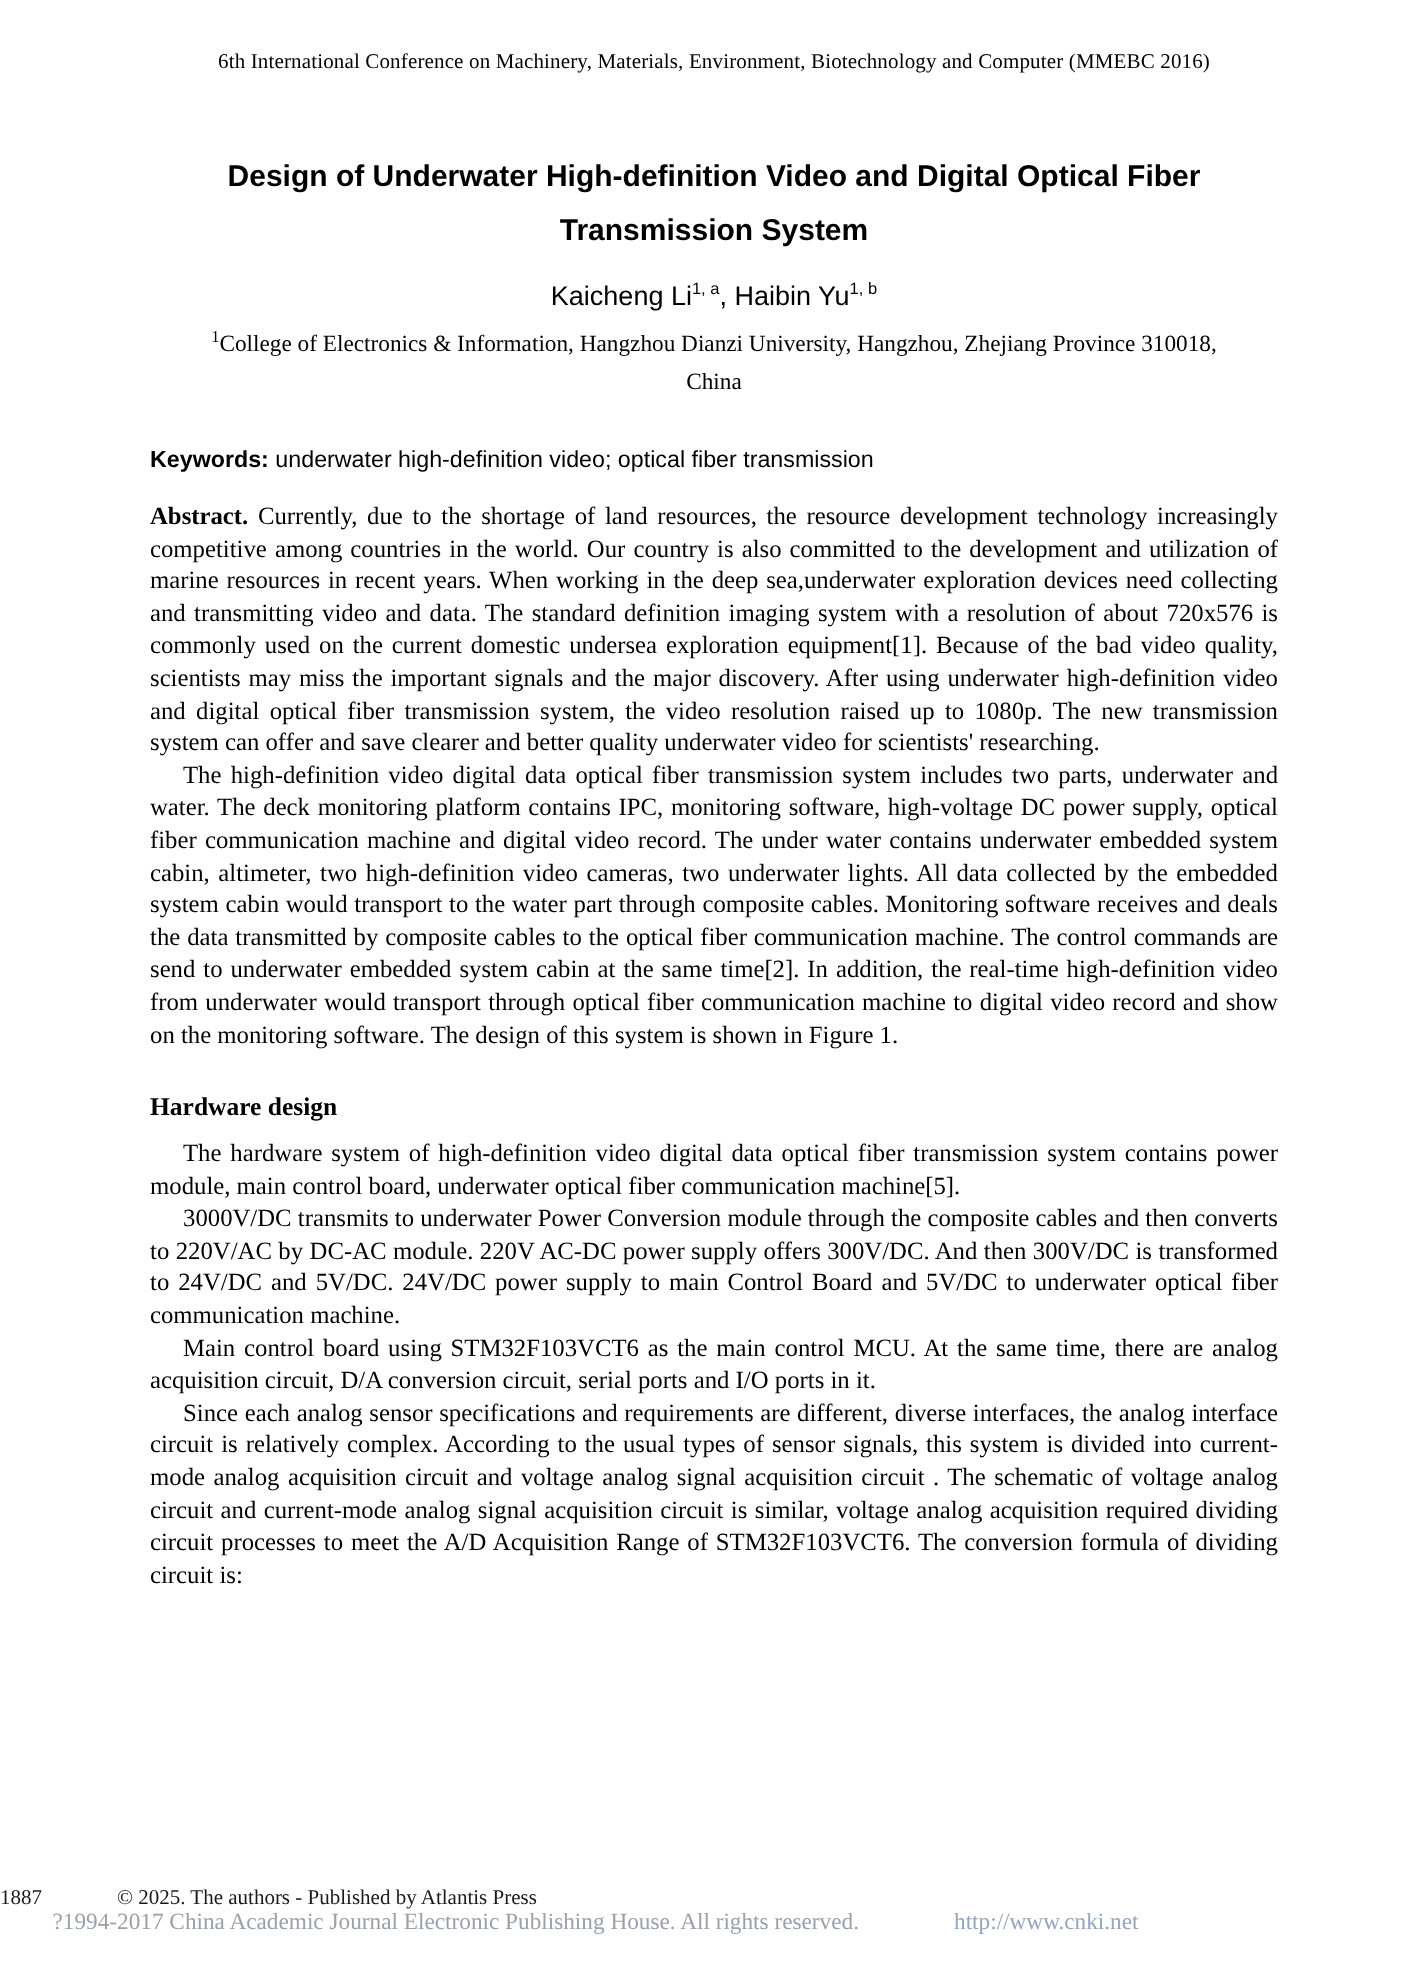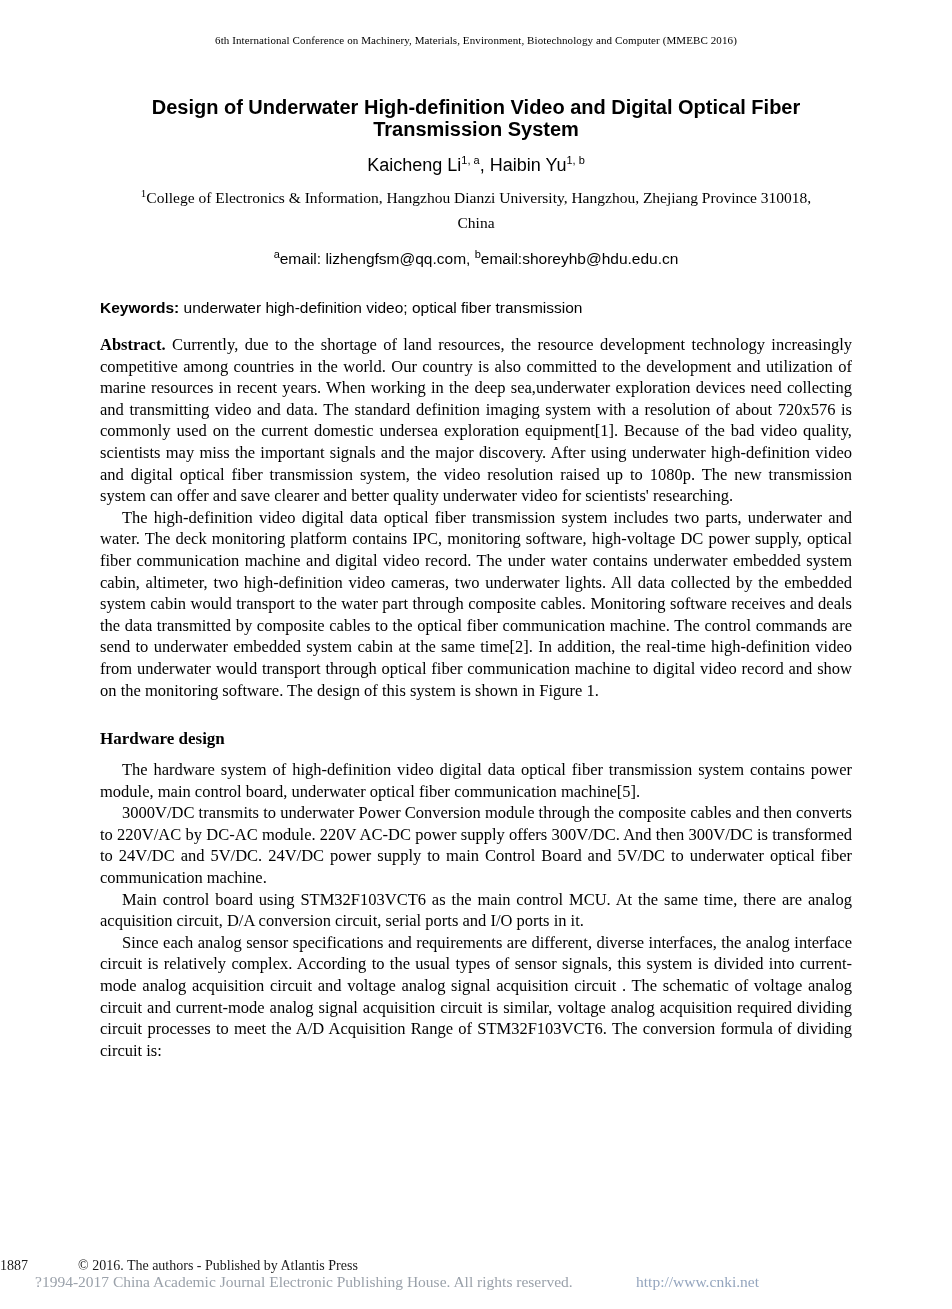--- a/index.html
+++ b/index.html
@@ -7,29 +7,29 @@
   body {
     width: 952px; height: 1309px; position: relative;
     background: #ffffff; color: #000;
     font-family: "Liberation Serif", serif;
     overflow: hidden;
   }
   .content { padding: 34px 100px 0 100px; }
 
   .conf-header {
     text-align: center;
-    font-size: 11px;
+    font-size: 14px;
     letter-spacing: 0.1px;
   }
 
   .title {
     font-family: "Liberation Sans", sans-serif;
     font-weight: bold;
     font-size: 20px;
-    line-height: 22px;
+    line-height: 36px;
     text-align: center;
     max-width: 735px;
     margin: 50px auto 0 auto;
   }
 
   .authors {
     font-family: "Liberation Sans", sans-serif;
     font-size: 18px;
     text-align: center;
     margin-top: 15px;
@@ -106,22 +106,20 @@
 <div class="content">
 
   <div class="conf-header">6th International Conference on Machinery, Materials, Environment, Biotechnology and Computer (MMEBC 2016)</div>
 
   <div class="title">Design of Underwater High-definition Video and Digital Optical Fiber Transmission System</div>
 
   <div class="authors"><span>Kaicheng Li</span><sup>1, a</sup><span>, </span><span>Haibin Yu</span><sup>1, b</sup></div>
 
   <div class="affiliation"><sup>1</sup><span>College of Electronics &amp; Information, Hangzhou Dianzi University, Hangzhou, Zhejiang Province 310018, China</span></div>
 
-  <div class="emails"><sup>a</sup><span>email: lizhengfsm@qq.com,</span>
-    <sup>b</sup><span>email:shoreyhb@hdu.edu.cn</span></div>
 
   <div class="keywords"><b>Keywords:</b><span> underwater high-definition video; optical fiber transmission</span></div>
 
   <p class="abstract"><b>Abstract.</b><span> Currently, due to the shortage of land resources, the resource development technology increasingly competitive among countries in the world. Our country is also committed to the development and utilization of marine resources in recent years. When working in the deep sea,underwater exploration devices need collecting and transmitting video and data. The standard definition imaging system with a resolution of about 720x576 is commonly used on the current domestic undersea exploration equipment[1]. Because of the bad video quality, scientists may miss the important signals and the major discovery. After using underwater high-definition video and digital optical fiber transmission system, the video resolution raised up to 1080p. The new transmission system can offer and save clearer and better quality underwater video for scientists' researching.</span></p>
 
 
   <p class="indent">The high-definition video digital data optical fiber transmission system includes two parts, underwater and water. The deck monitoring platform contains IPC, monitoring software, high-voltage DC power supply, optical fiber communication machine and digital video record. The under water contains underwater embedded system cabin, altimeter, two high-definition video cameras, two underwater lights. All data collected by the embedded system cabin would transport to the water part through composite cables. Monitoring software receives and deals the data transmitted by composite cables to the optical fiber communication machine. The control commands are send to underwater embedded system cabin at the same time[2]. In addition, the real-time high-definition video from underwater would transport through optical fiber communication machine to digital video record and show on the monitoring software. The design of this system is shown in Figure 1.</p>
 
   <h2>Hardware design</h2>
 
@@ -129,20 +127,20 @@
 
   <p class="indent">3000V/DC transmits to underwater Power Conversion module through the composite cables and then converts to 220V/AC by DC-AC module. 220V AC-DC power supply offers 300V/DC. And then 300V/DC is transformed to 24V/DC and 5V/DC. 24V/DC power supply to main Control Board and 5V/DC to underwater optical fiber communication machine.</p>
 
   <p class="indent">Main control board using STM32F103VCT6 as the main control MCU. At the same time, there are analog acquisition circuit, D/A conversion circuit, serial ports and I/O ports in it.</p>
 
   <p class="indent">Since each analog sensor specifications and requirements are different, diverse interfaces, the analog interface circuit is relatively complex. According to the usual types of sensor signals, this system is divided into current-mode analog acquisition circuit and voltage analog signal acquisition circuit . The schematic of voltage analog circuit and current-mode analog signal acquisition circuit is similar, voltage analog acquisition required dividing circuit processes to meet the A/D Acquisition Range of STM32F103VCT6. The conversion formula of dividing circuit is:</p>
 
 </div>
 
 <div class="footer-row">
-  <span class="footer-copyright">© 2016. The authors - Published by Atlantis Press</span>
+  <span class="footer-copyright">© 2025. The authors - Published by Atlantis Press</span>
   <span class="footer-pageno">1887</span>
 </div>
 
 <div class="watermark">
   <span class="wm-text">?1994-2017 China Academic Journal Electronic Publishing House. All rights reserved.</span>
   <span class="wm-url">http://www.cnki.net</span>
 </div>
 
 </body></html>

